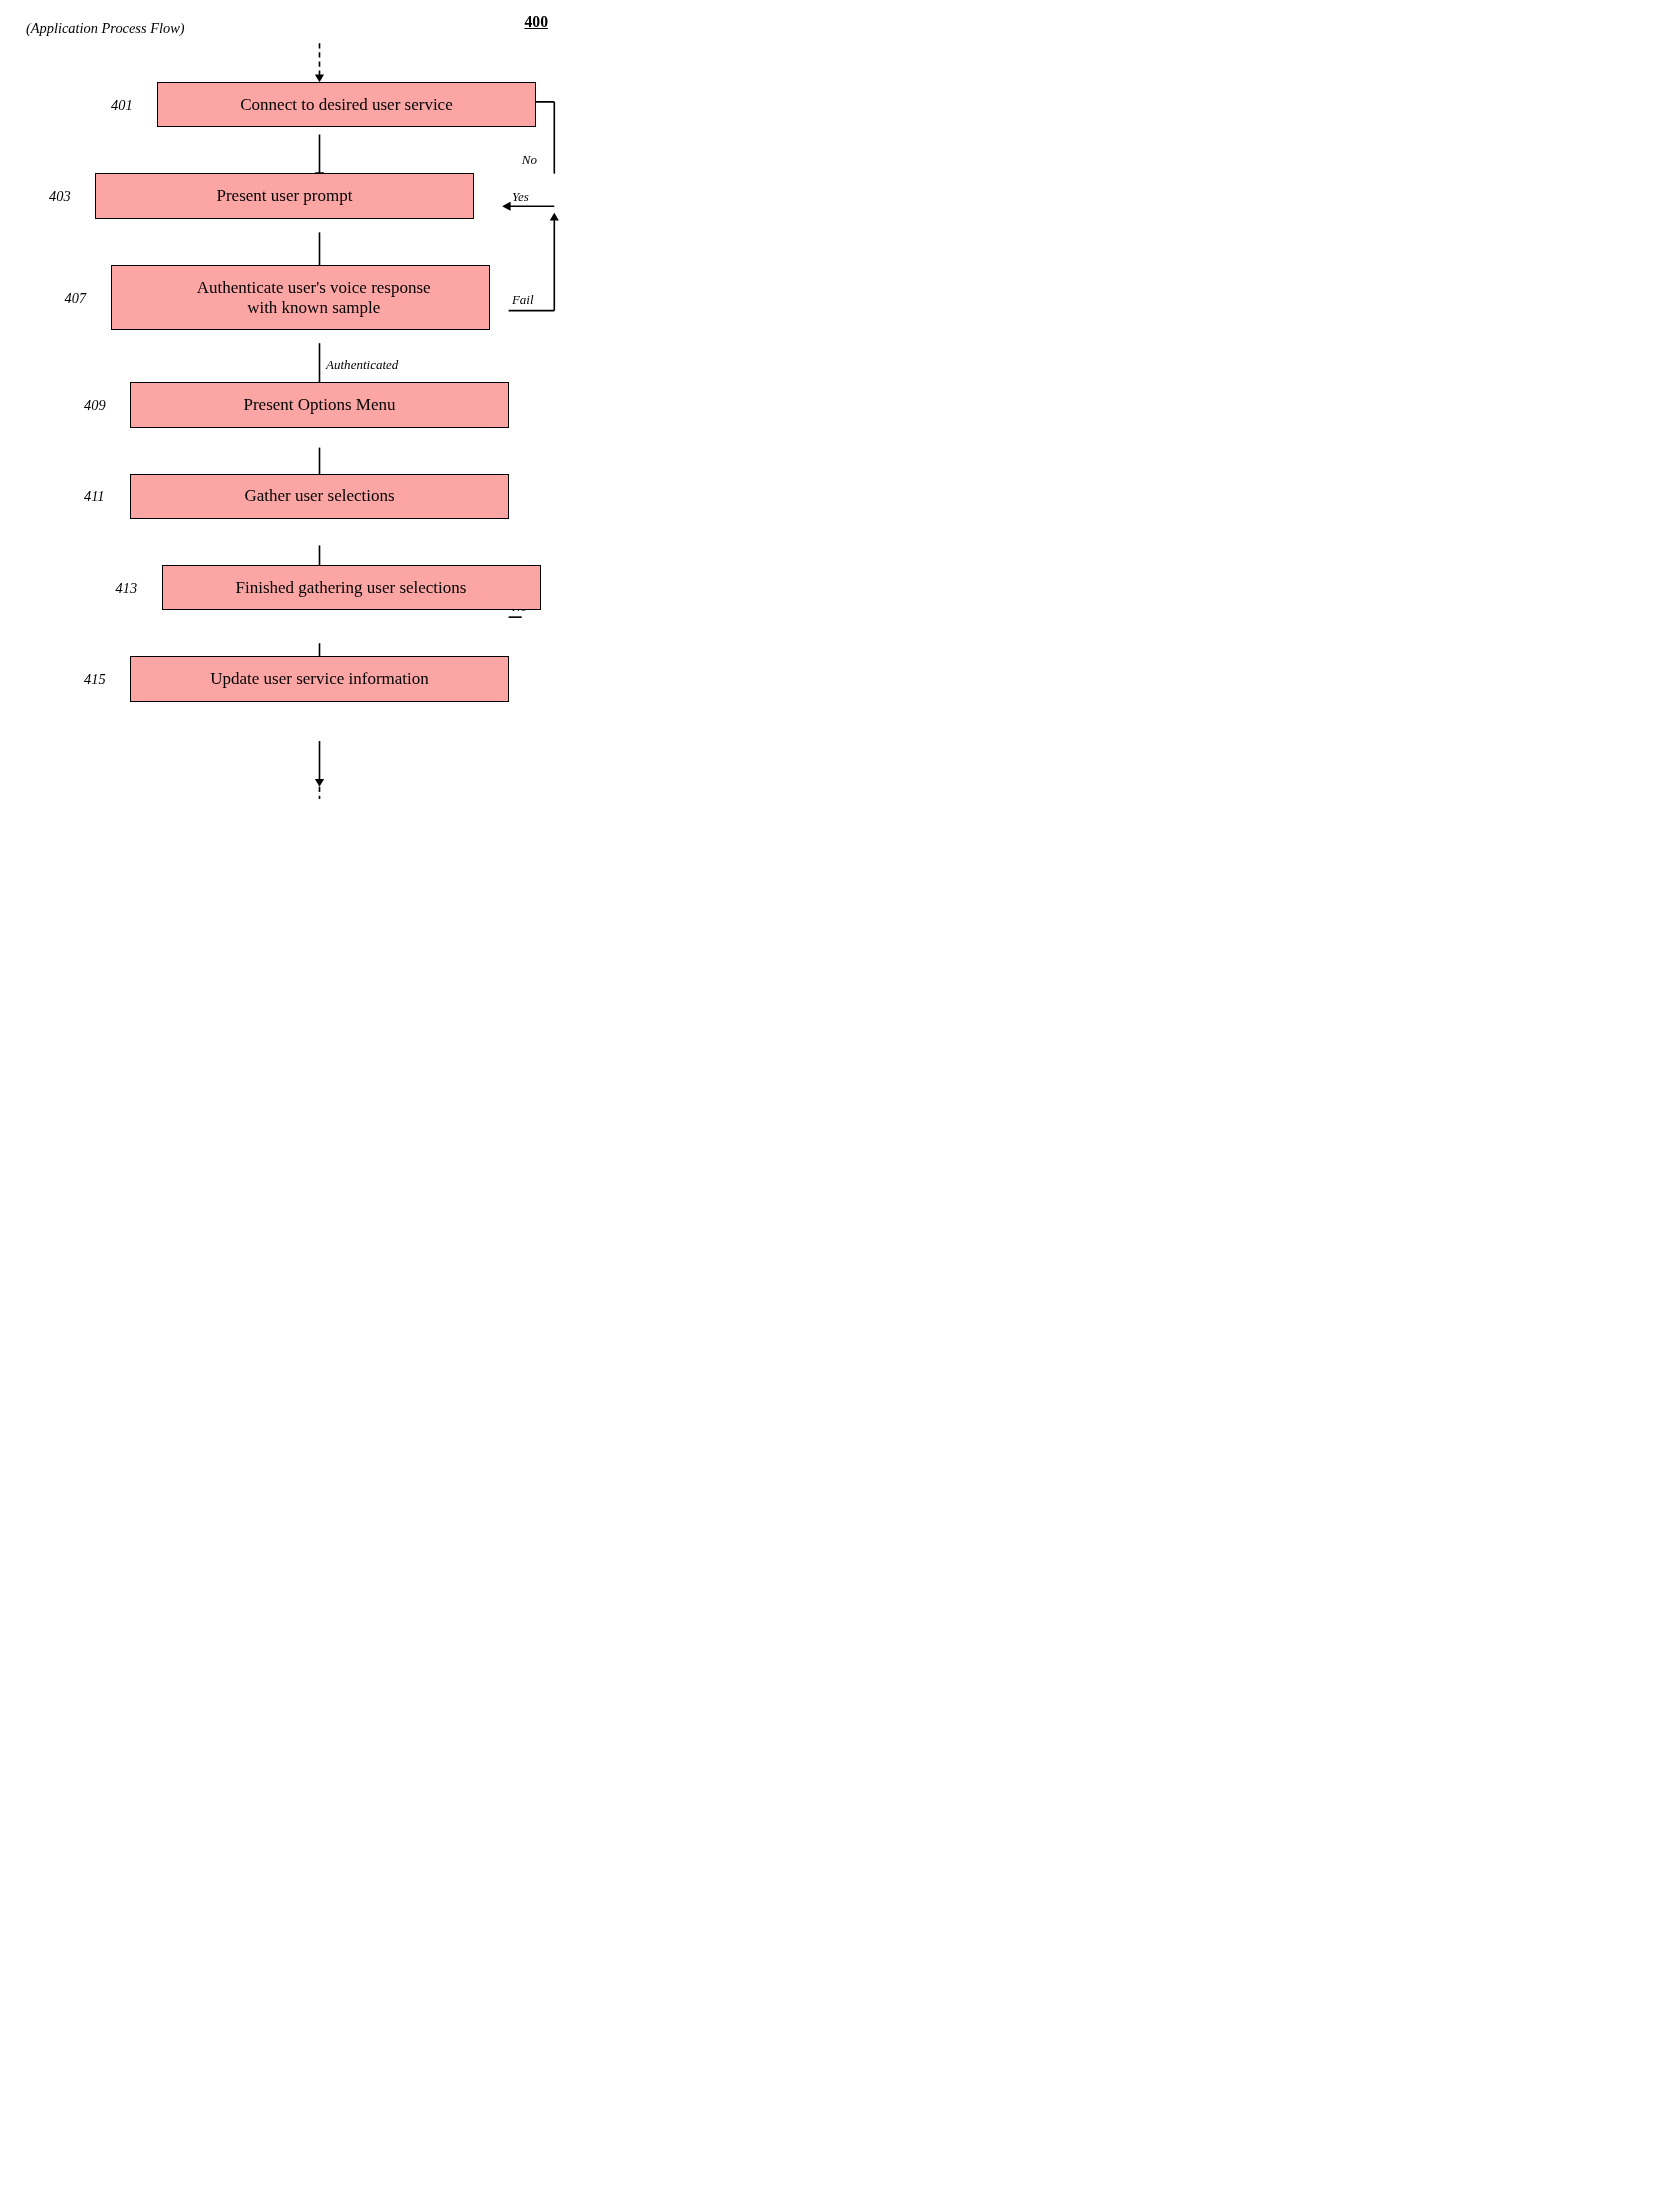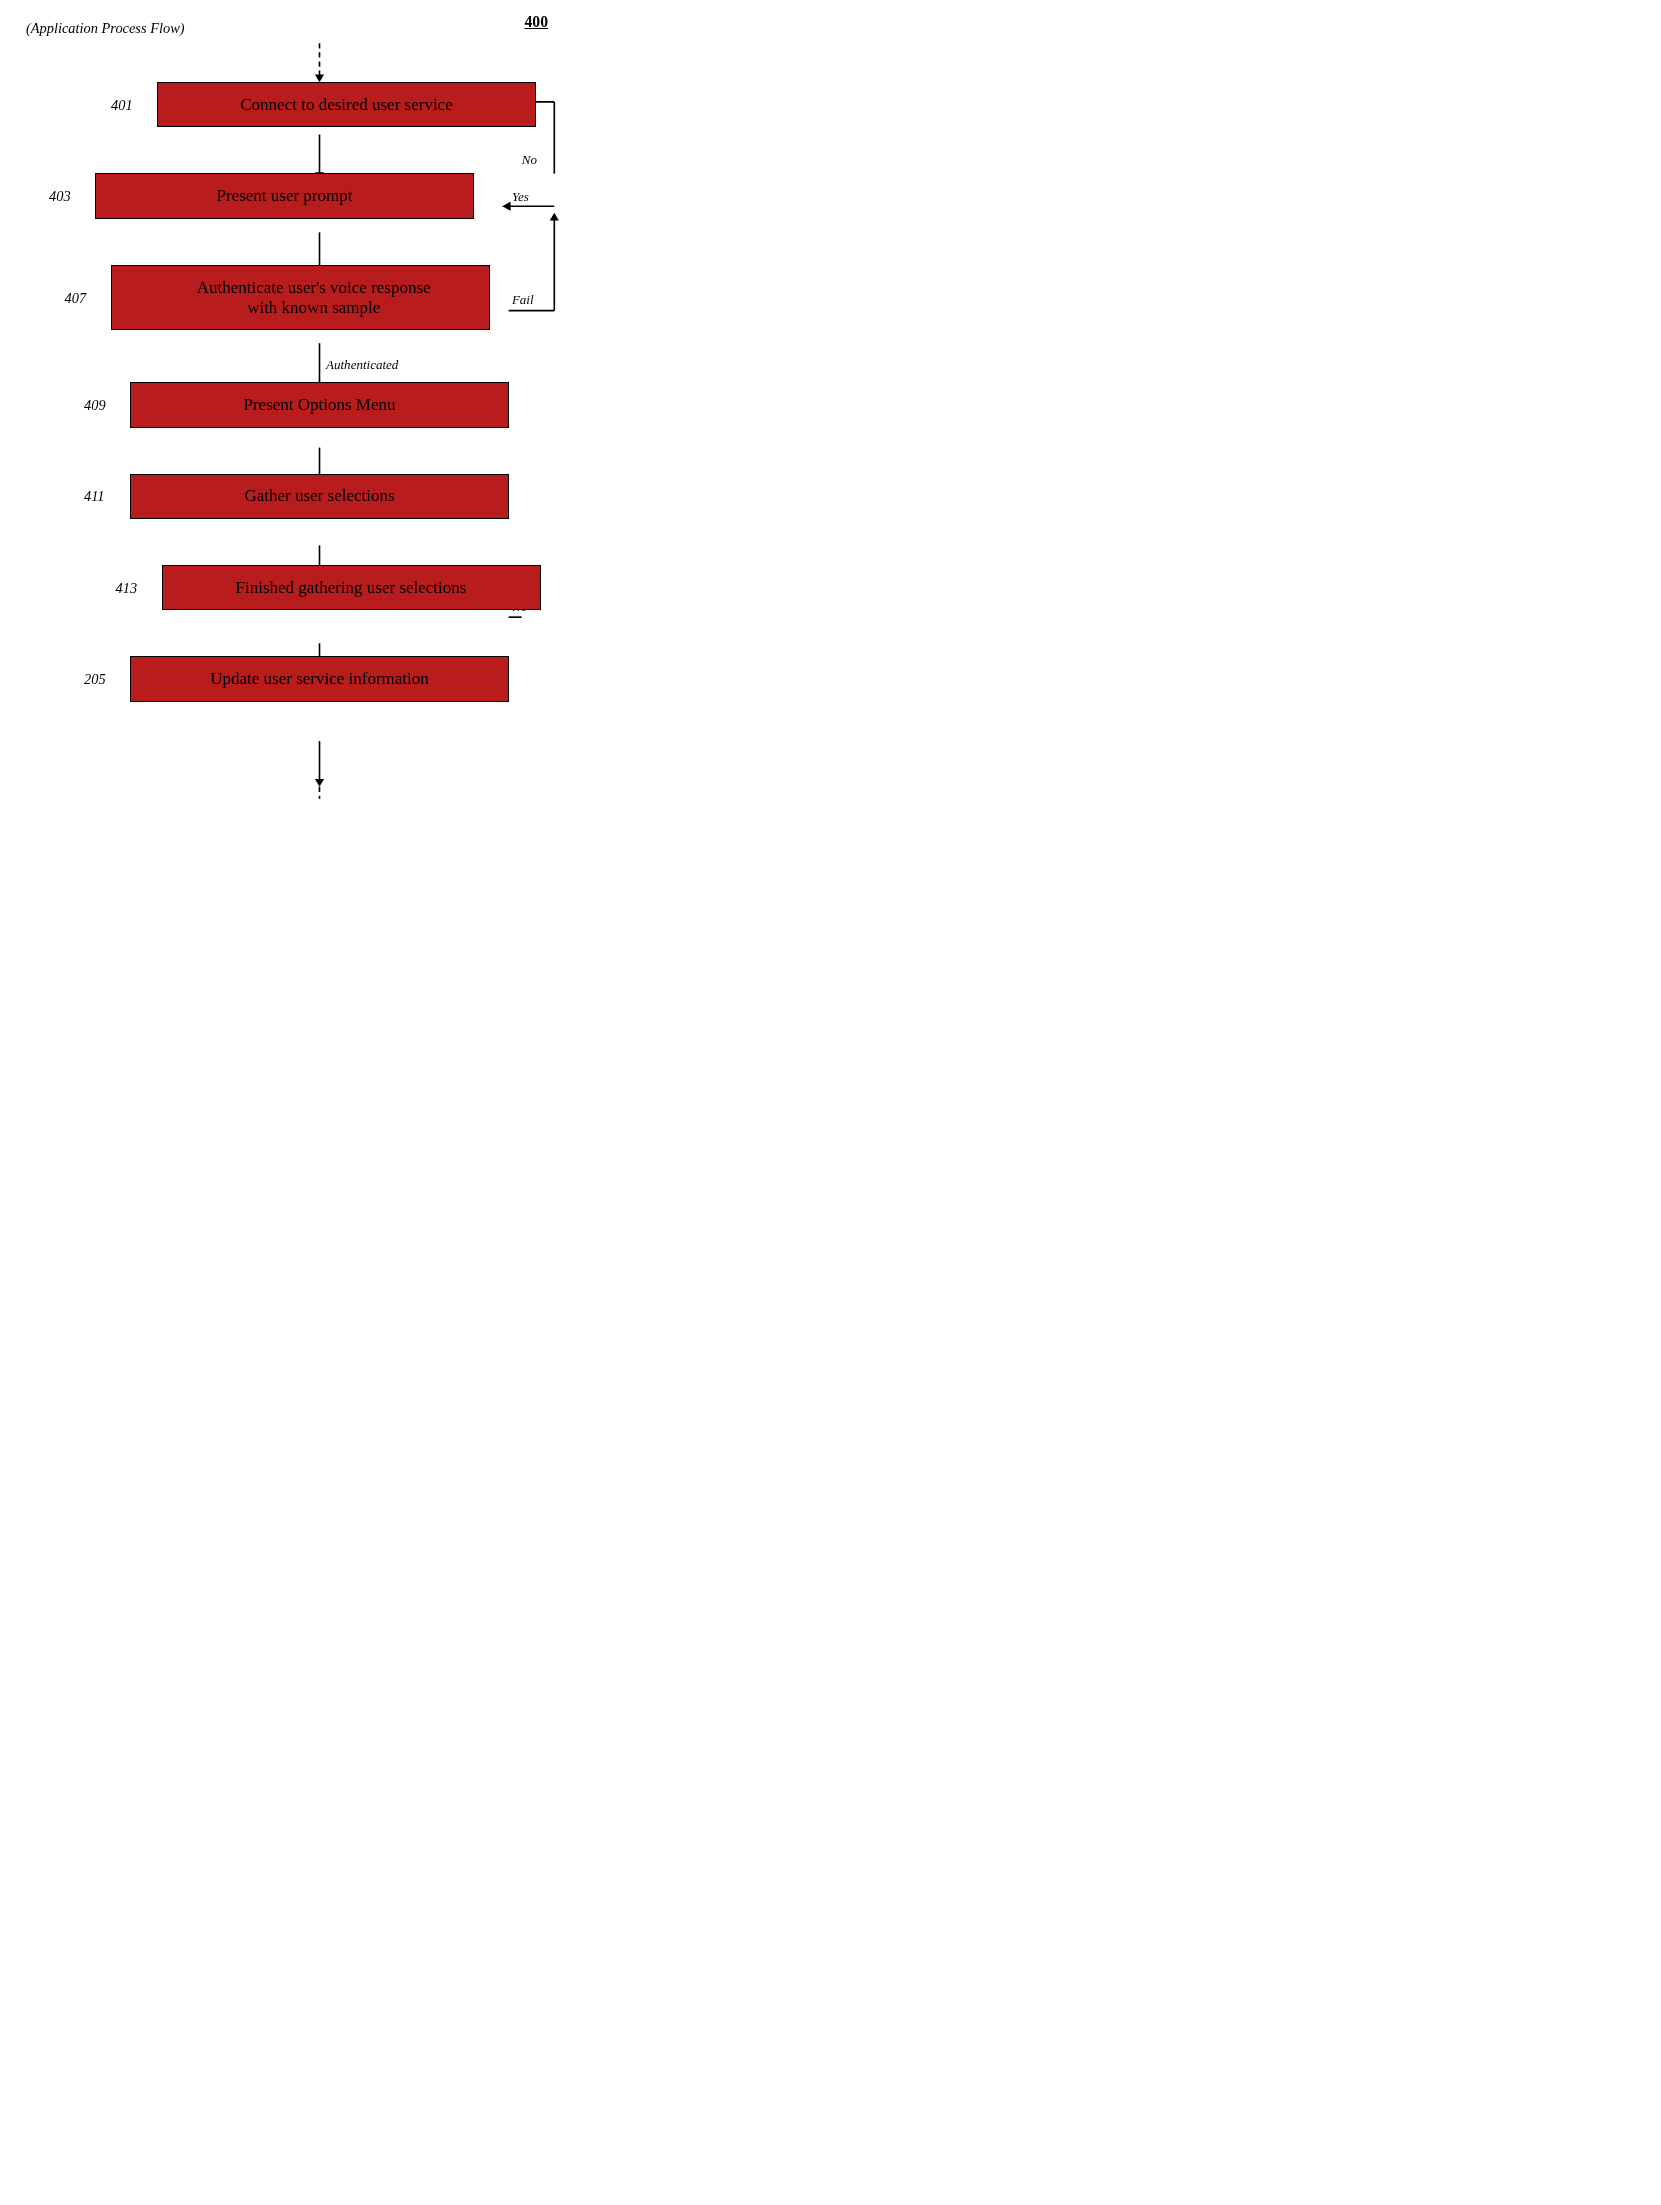--- a/index.html
+++ b/index.html
@@ -29,21 +29,21 @@
 
     
     .flow-box {
       border: 1.3px solid #000;
       border-radius: 0;
       padding: 11.7px 19.6px;
       text-align: center;
       font-size: 17px;
       width: 379px;
       position: relative;
-      background: #b91c1c;
+      background: #fca5a5;
     }
 
     .flow-box-small {
       border: 1.3px solid #000;
       padding: 10.4px 13px;
       text-align: center;
       font-size: 15.7px;
       width: 131px;
       background: #fff;
       position: absolute;
@@ -164,19 +164,19 @@
   <div style="height:46px;"></div>
 
   <div style="position:relative; width:316px;">
     <span class="step-label">413</span>
     <div class="flow-box">Finished gathering user selections</div>
   </div>
 
   <div style="height:46px;"></div>
 
   <div style="position:relative; width:379px;">
-    <span class="step-label">205</span>
+    <span class="step-label">415</span>
     <div class="flow-box">Update user service information</div>
   </div>
 
   <div style="height:78px;"></div>
 </div>
 
 
 </body></html>

